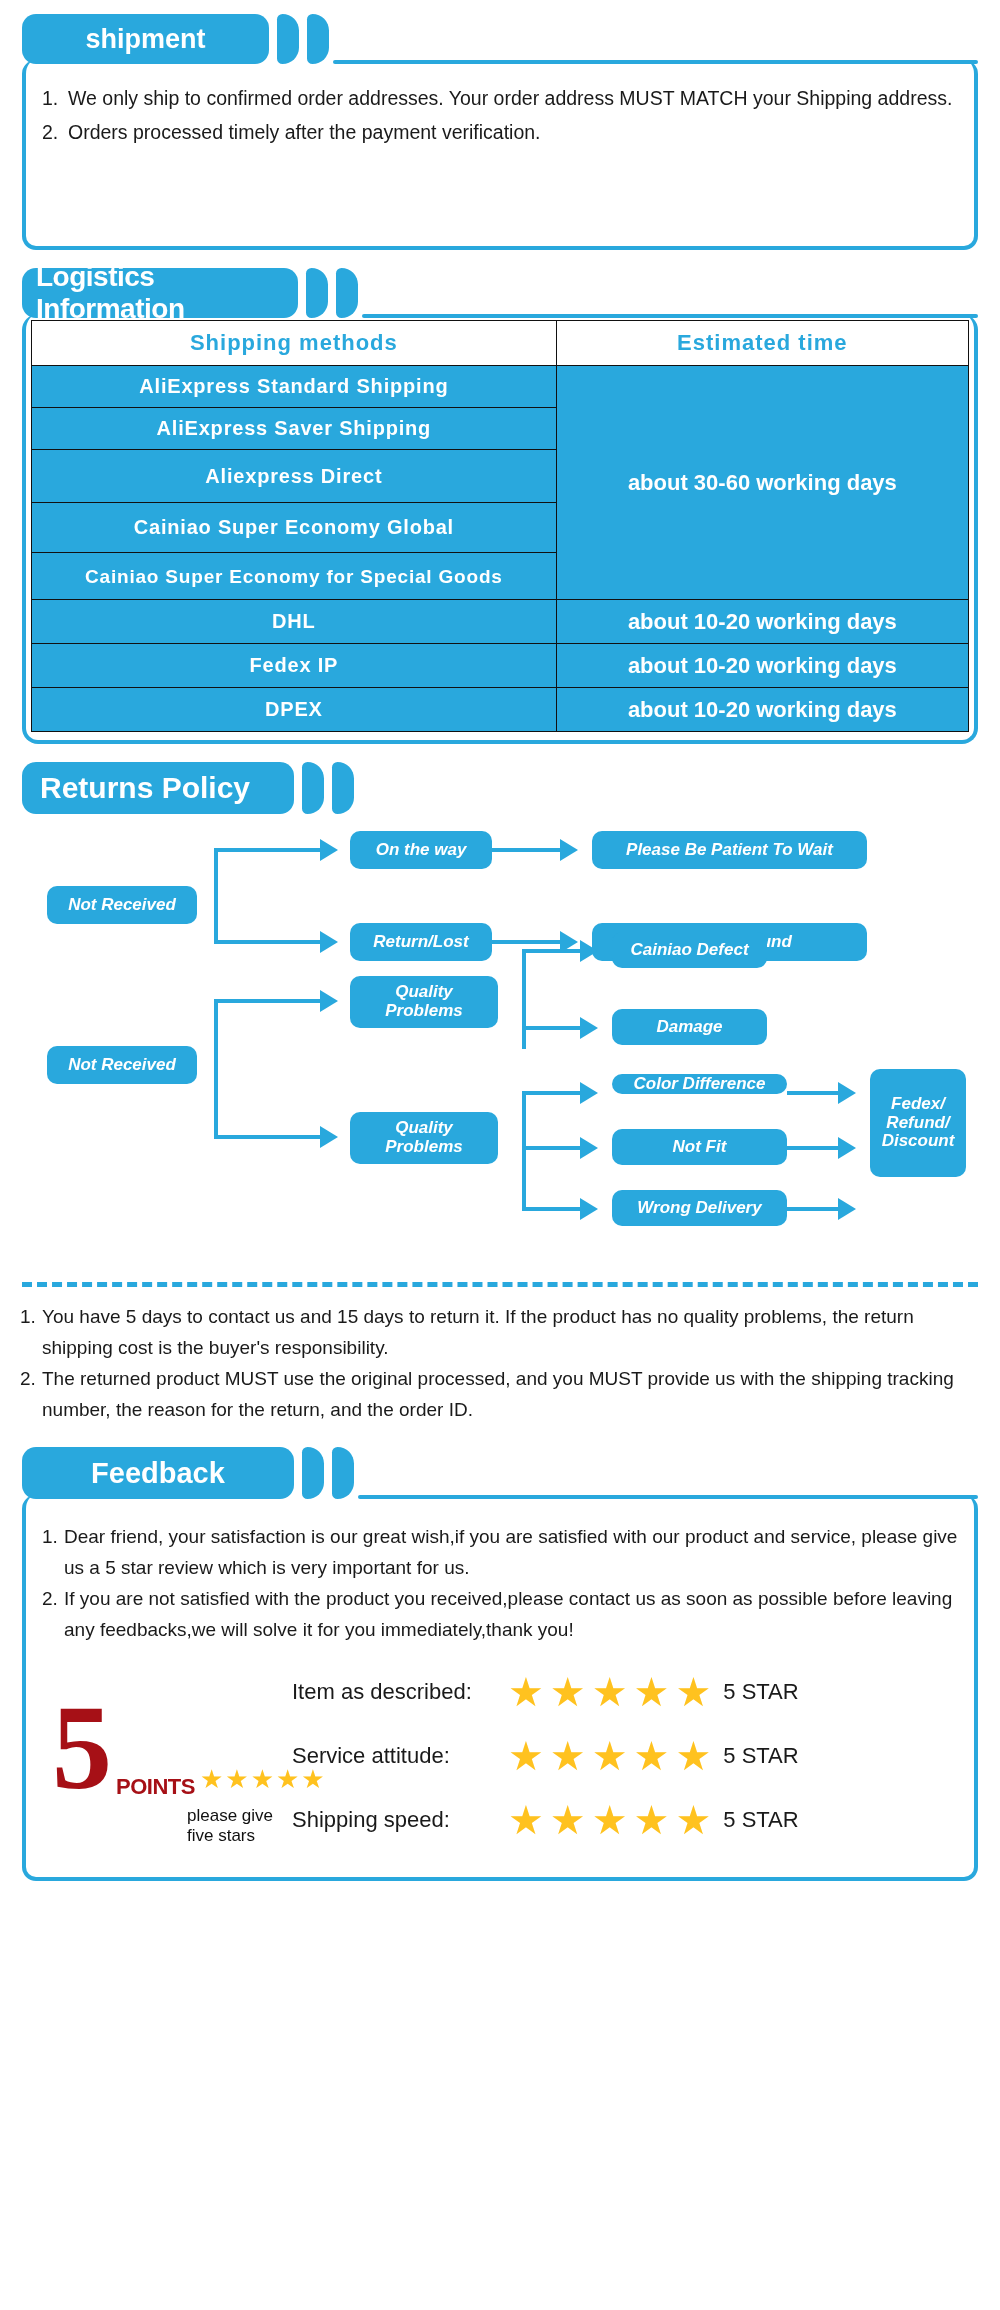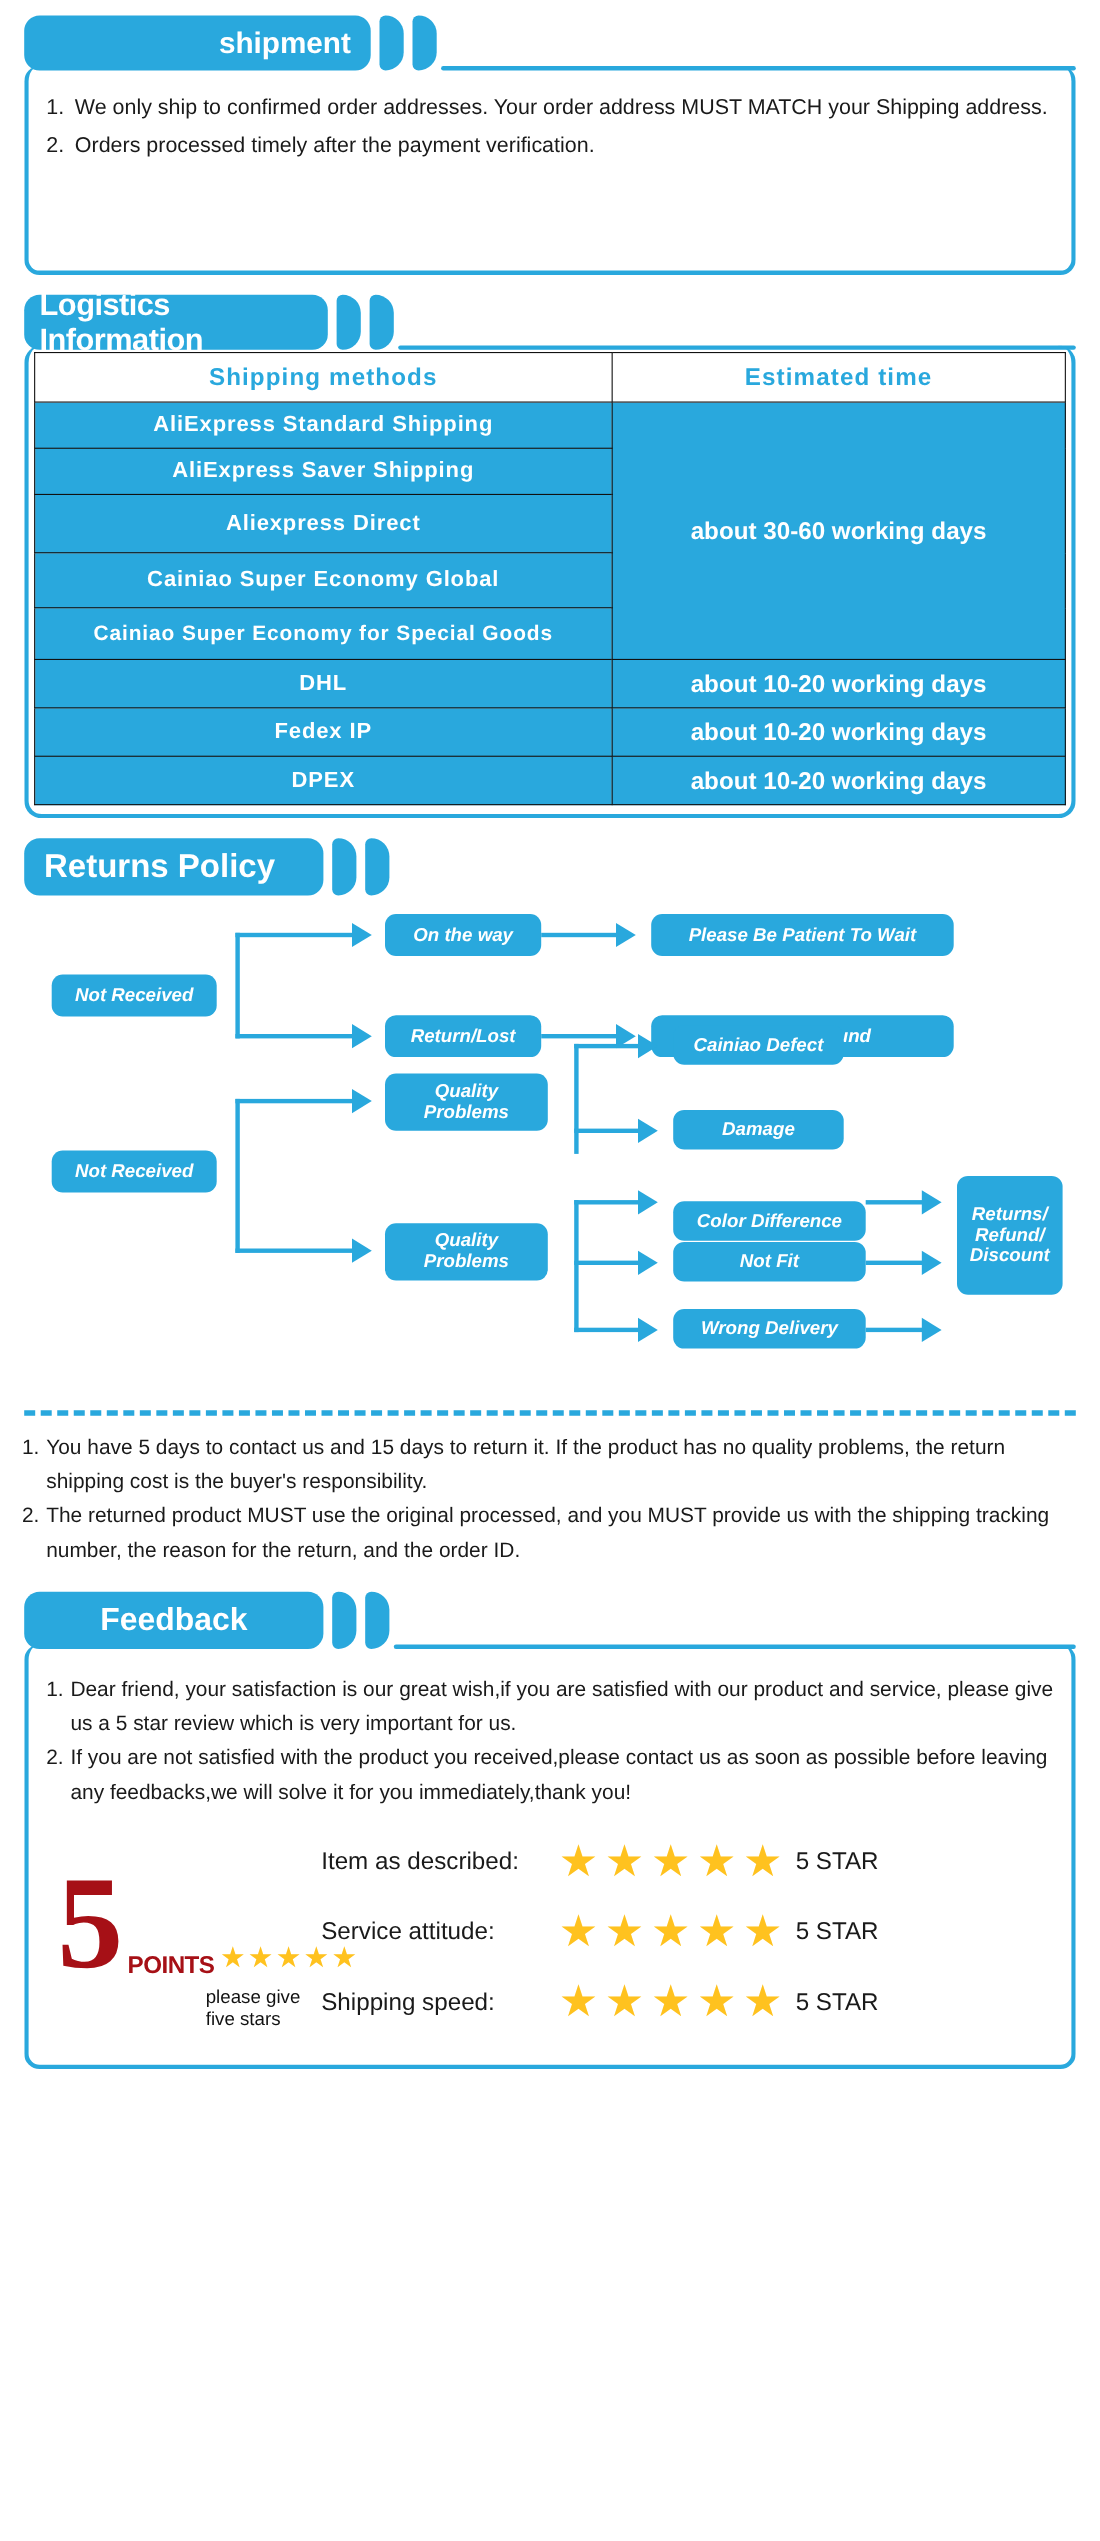--- a/index.html
+++ b/index.html
@@ -36,21 +36,21 @@
   .pip {
     background:#29a8dd;
     margin-left:8px;
   }
   .pip.a { width:22px; border-radius:6px 18px 18px 6px; }
   .pip.b { width:22px; border-radius:6px 18px 18px 6px; }
   .tab-line { flex:1; height:4px; background:#29a8dd; margin-left:4px; border-radius:2px; }
 
   
   #shipment-panel { margin-top:14px; }
-  #shipment-panel .tab { height:50px; width:315px; justify-content:flex-end; }
+  #shipment-panel .tab { height:50px; width:247px; justify-content:center; }
   #shipment-panel .tab-text { font-size:27px; }
   #shipment-panel .pip.a, #shipment-panel .pip.b { height:50px; }
   #shipment-body { min-height:190px; padding:22px 16px 16px 16px; margin-top:-4px; }
   .ship-list { list-style:none; margin:0; padding:0; }
   .ship-list li {
     font-size:19.5px;
     line-height:32px;
     padding-left:26px;
     position:relative;
     margin-bottom:2px;
@@ -304,32 +304,32 @@
 
     <div class="node" style="left:328px; top:288px; width:148px; height:52px;">Quality Problems</div>
     <div class="conn" style="left:500px; top:267px; width:4px; height:120px;"></div>
     <div class="conn" style="left:500px; top:267px; width:62px; height:4px;"></div>
     <div class="conn" style="left:500px; top:322px; width:62px; height:4px;"></div>
     <div class="conn" style="left:500px; top:383px; width:62px; height:4px;"></div>
     <div class="arrow" style="left:558px; top:258px;"></div>
     <div class="arrow" style="left:558px; top:313px;"></div>
     <div class="arrow" style="left:558px; top:374px;"></div>
 
-    <div class="node" style="left:590px; top:268px; width:175px; height:36px;">Color Difference</div>
+    <div class="node" style="left:590px; top:250px; width:175px; height:20px;">Color Difference</div>
     <div class="node" style="left:590px; top:305px; width:175px; height:36px;">Not Fit</div>
     <div class="node" style="left:590px; top:366px; width:175px; height:36px;">Wrong Delivery</div>
 
     <div class="conn" style="left:765px; top:267px; width:55px; height:4px;"></div>
     <div class="conn" style="left:765px; top:322px; width:55px; height:4px;"></div>
     <div class="conn" style="left:765px; top:383px; width:55px; height:4px;"></div>
     <div class="arrow" style="left:816px; top:258px;"></div>
     <div class="arrow" style="left:816px; top:313px;"></div>
     <div class="arrow" style="left:816px; top:374px;"></div>
 
-    <div class="node" style="left:848px; top:245px; width:96px; height:108px; font-size:17px;">Returns/ Refund/ Discount</div>
+    <div class="node" style="left:848px; top:245px; width:96px; height:108px; font-size:17px;">Fedex/ Refund/ Discount</div>
   </div>
 </section>
 
 <div class="dashed"></div>
 
 <ul class="ret-list">
   <li>
     <span class="num">1.</span>
     <span>You have 5 days to contact us and 15 days to return it. If the product has no quality problems, the return shipping cost is the buyer's responsibility.</span>
   </li>

